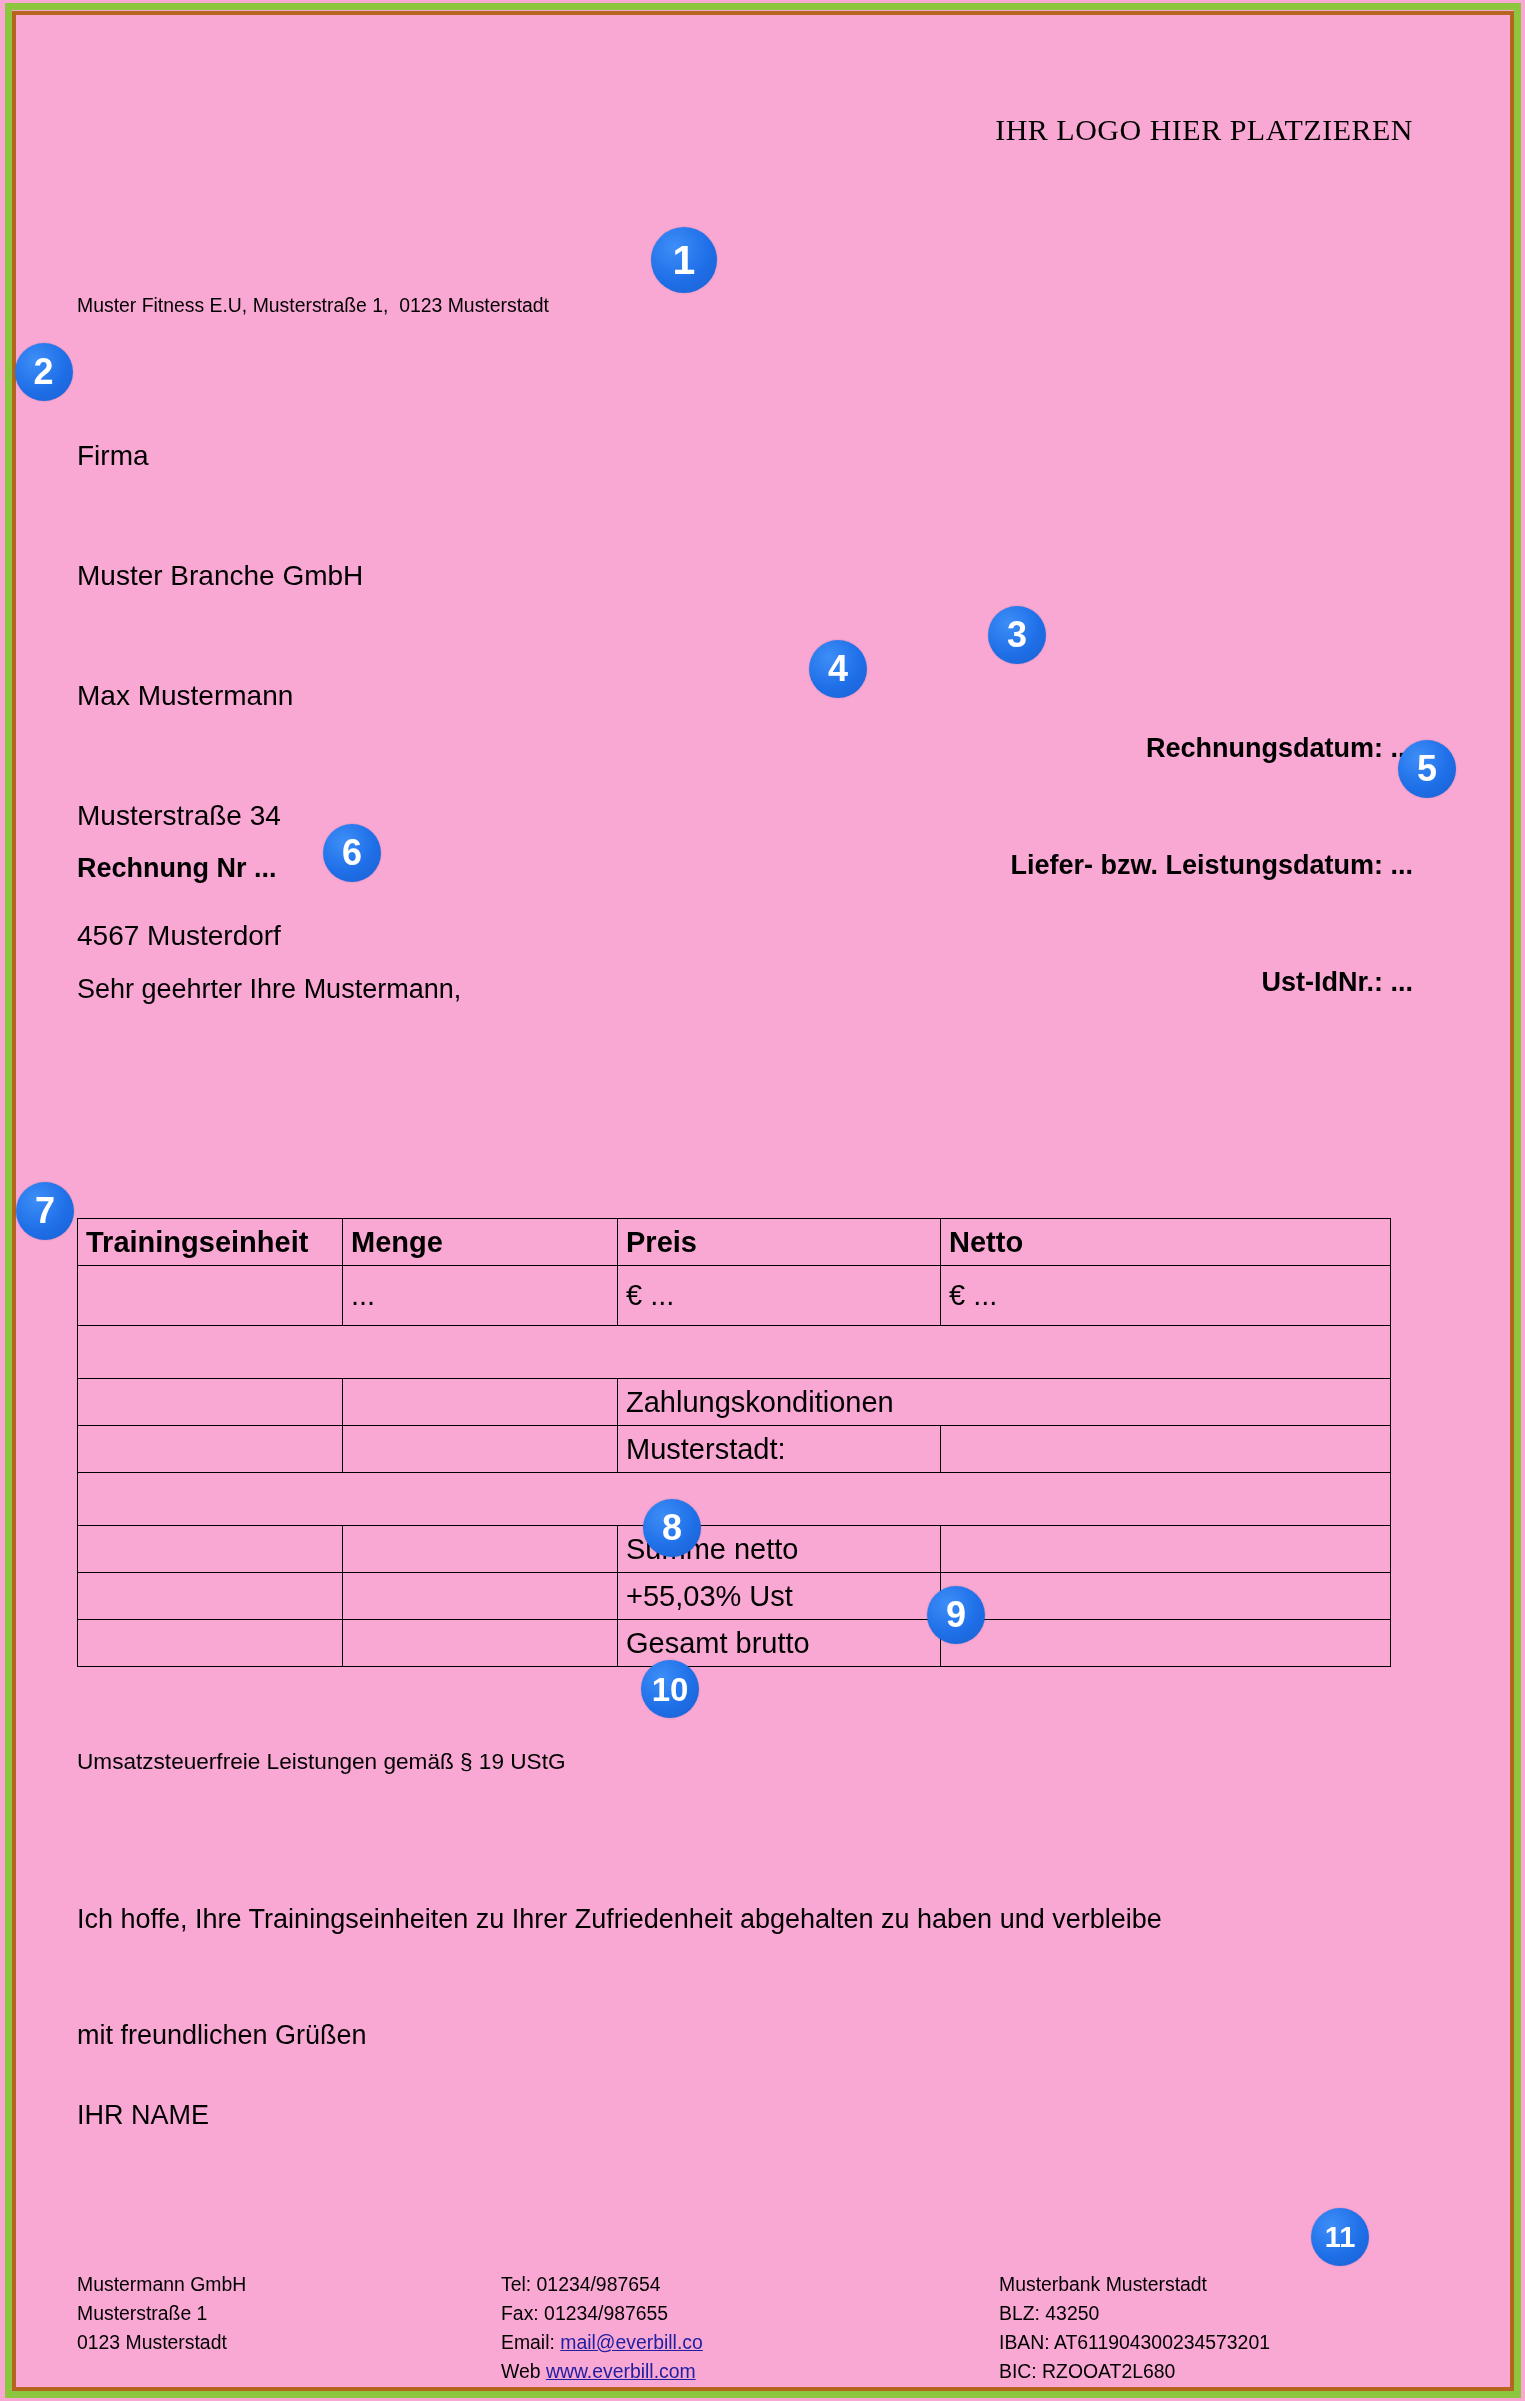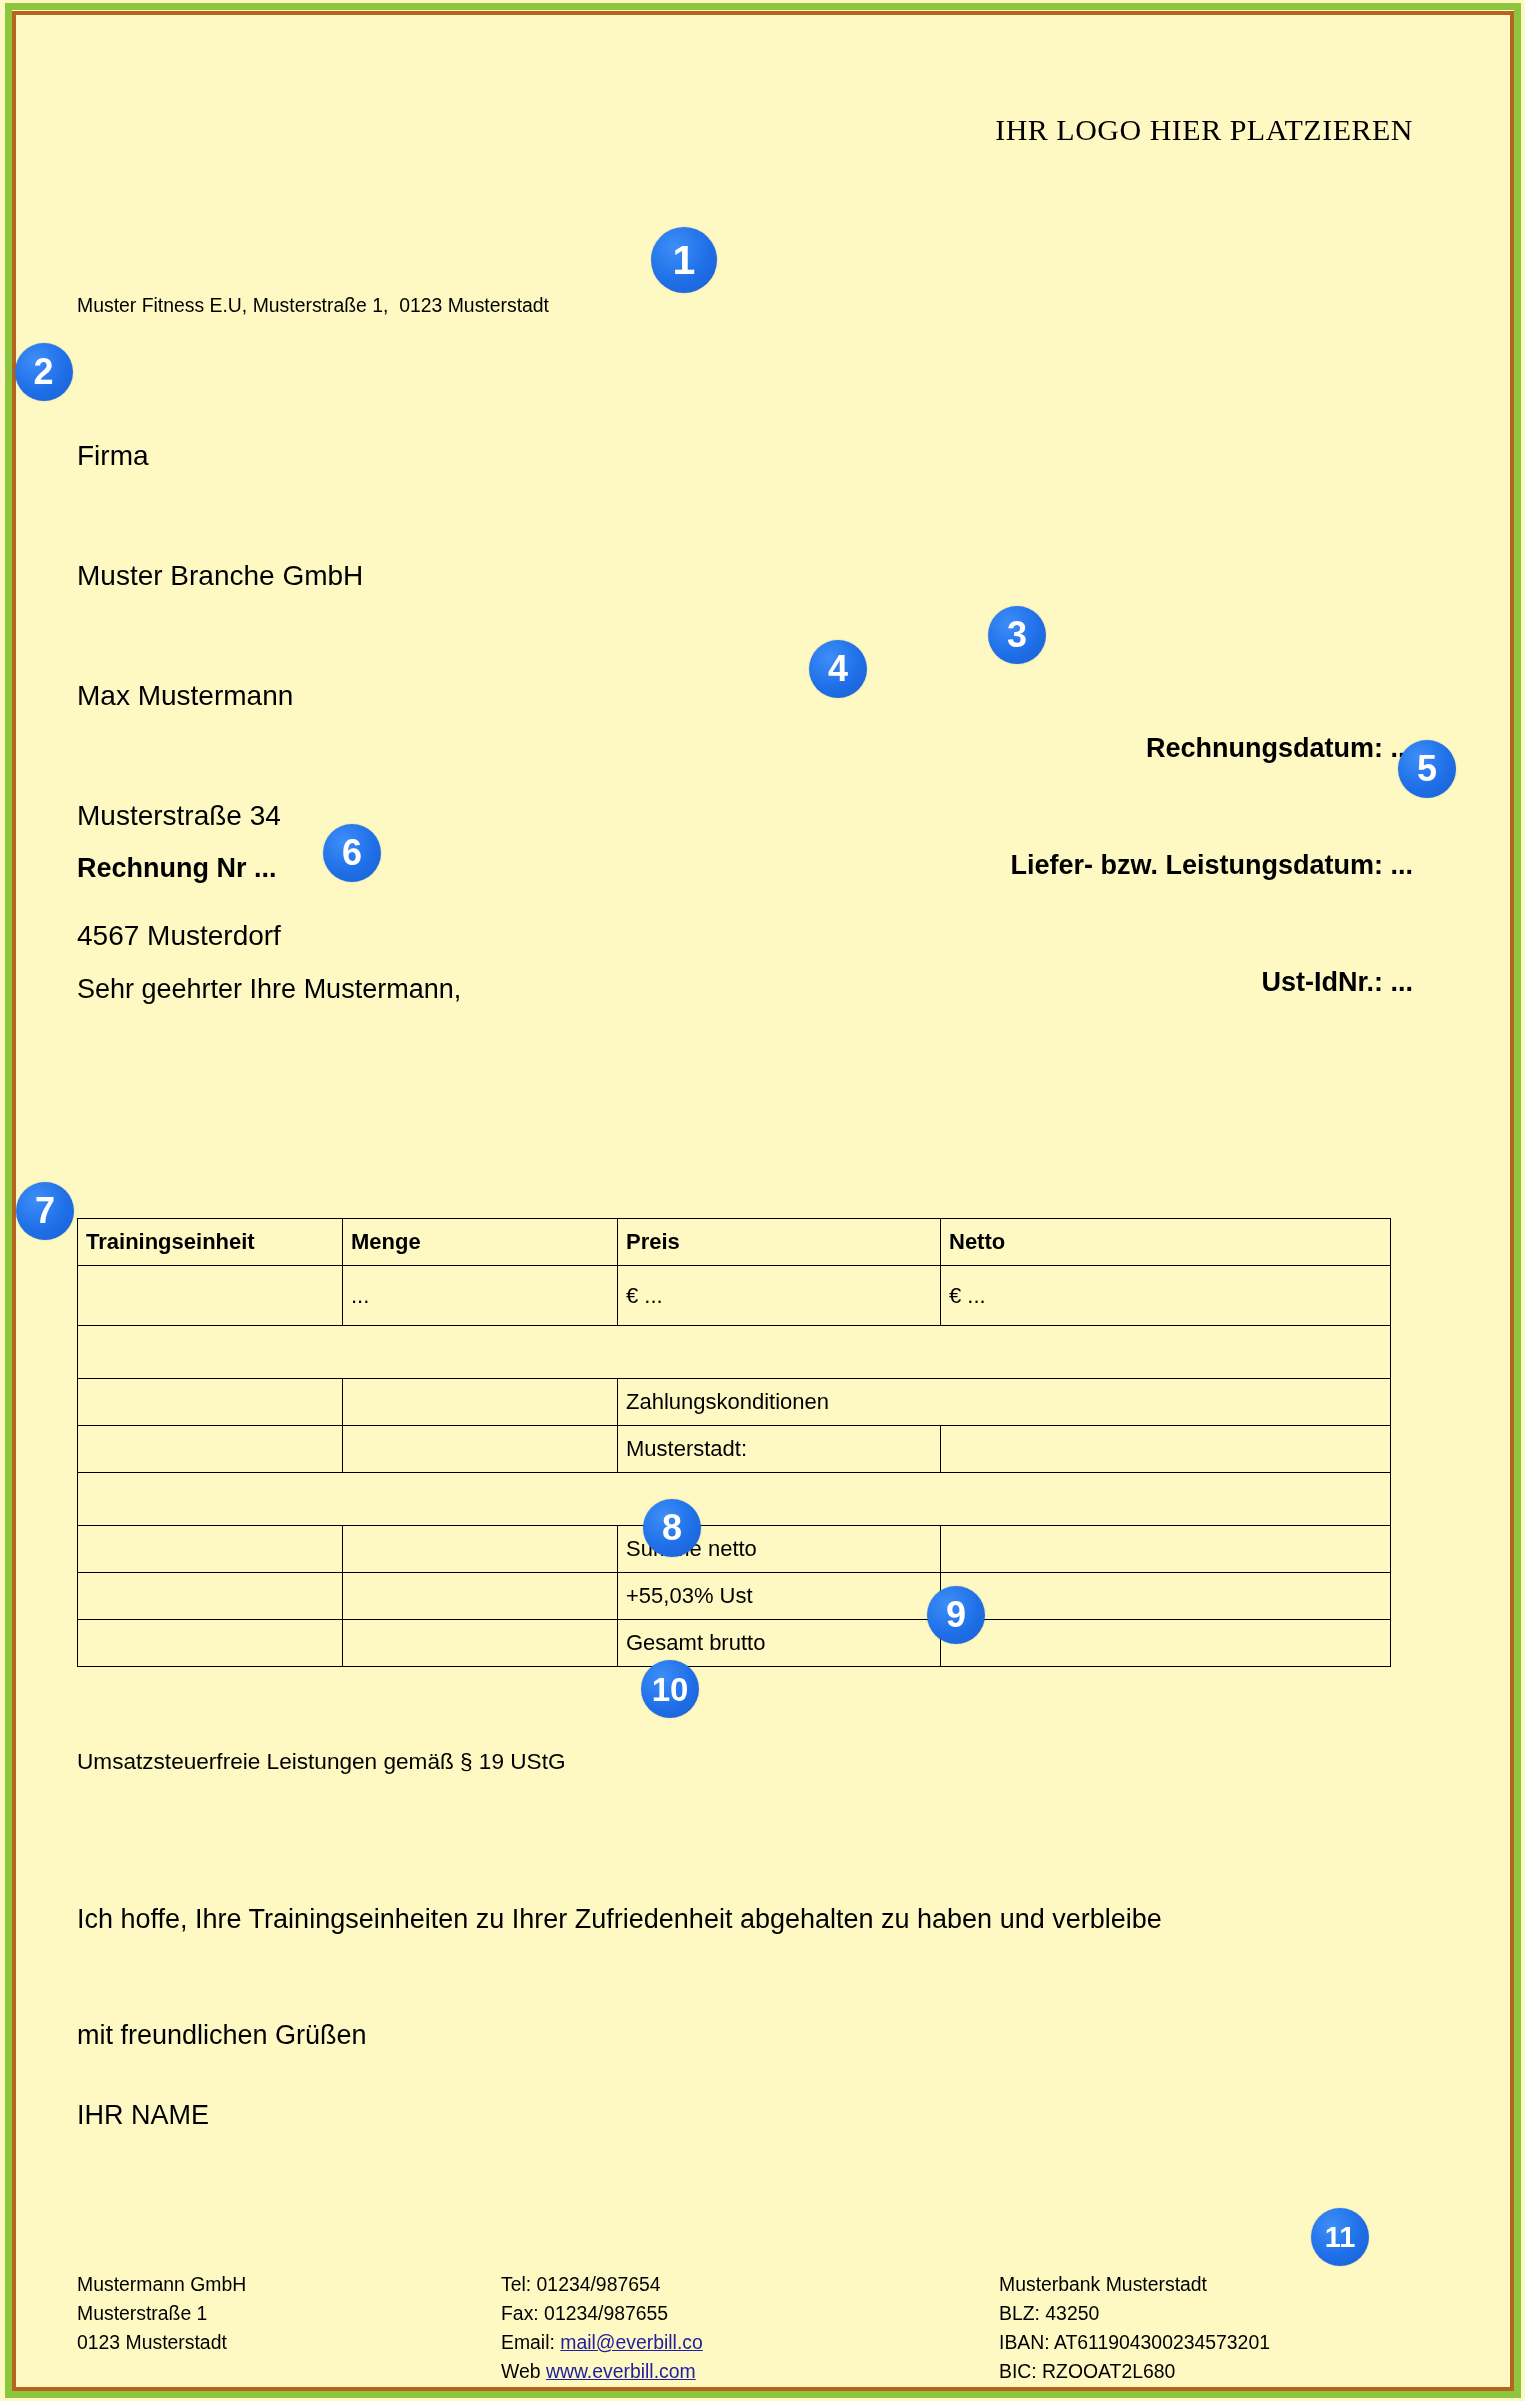--- a/index.html
+++ b/index.html
@@ -11,21 +11,21 @@
   body {
     font-family: "Liberation Sans", sans-serif;
   }
 
   
   .page {
     position: relative;
     width: 1526px;
     height: 2401px;
     box-sizing: border-box;
-    background: #fef9c3;
+    background: #f9a8d4;
     overflow: hidden;
     text-decoration: underline;
   }
   
   .frame-green {
     position: absolute;
     box-sizing: border-box;
     left: 4.9px; top: 3.2px; right: 4.9px; bottom: 3.2px;
     border: 7.3px solid #8CC63E;
     pointer-events: none;
@@ -109,21 +109,21 @@
   }
 
   
   .inv-table {
     position: absolute;
     left: 77px;
     top: 1218px;
     width: 1314px;
     border-collapse: collapse;
     table-layout: fixed;
-    font-size: 22px;
+    font-size: 29px;
   }
   .inv-table td, .inv-table th {
     border: 1.6px solid #000;
     padding: 4.9px 8px;
     height: 47px;
     vertical-align: middle;
     text-align: left;
     font-weight: normal;
     box-sizing: border-box;
   }

